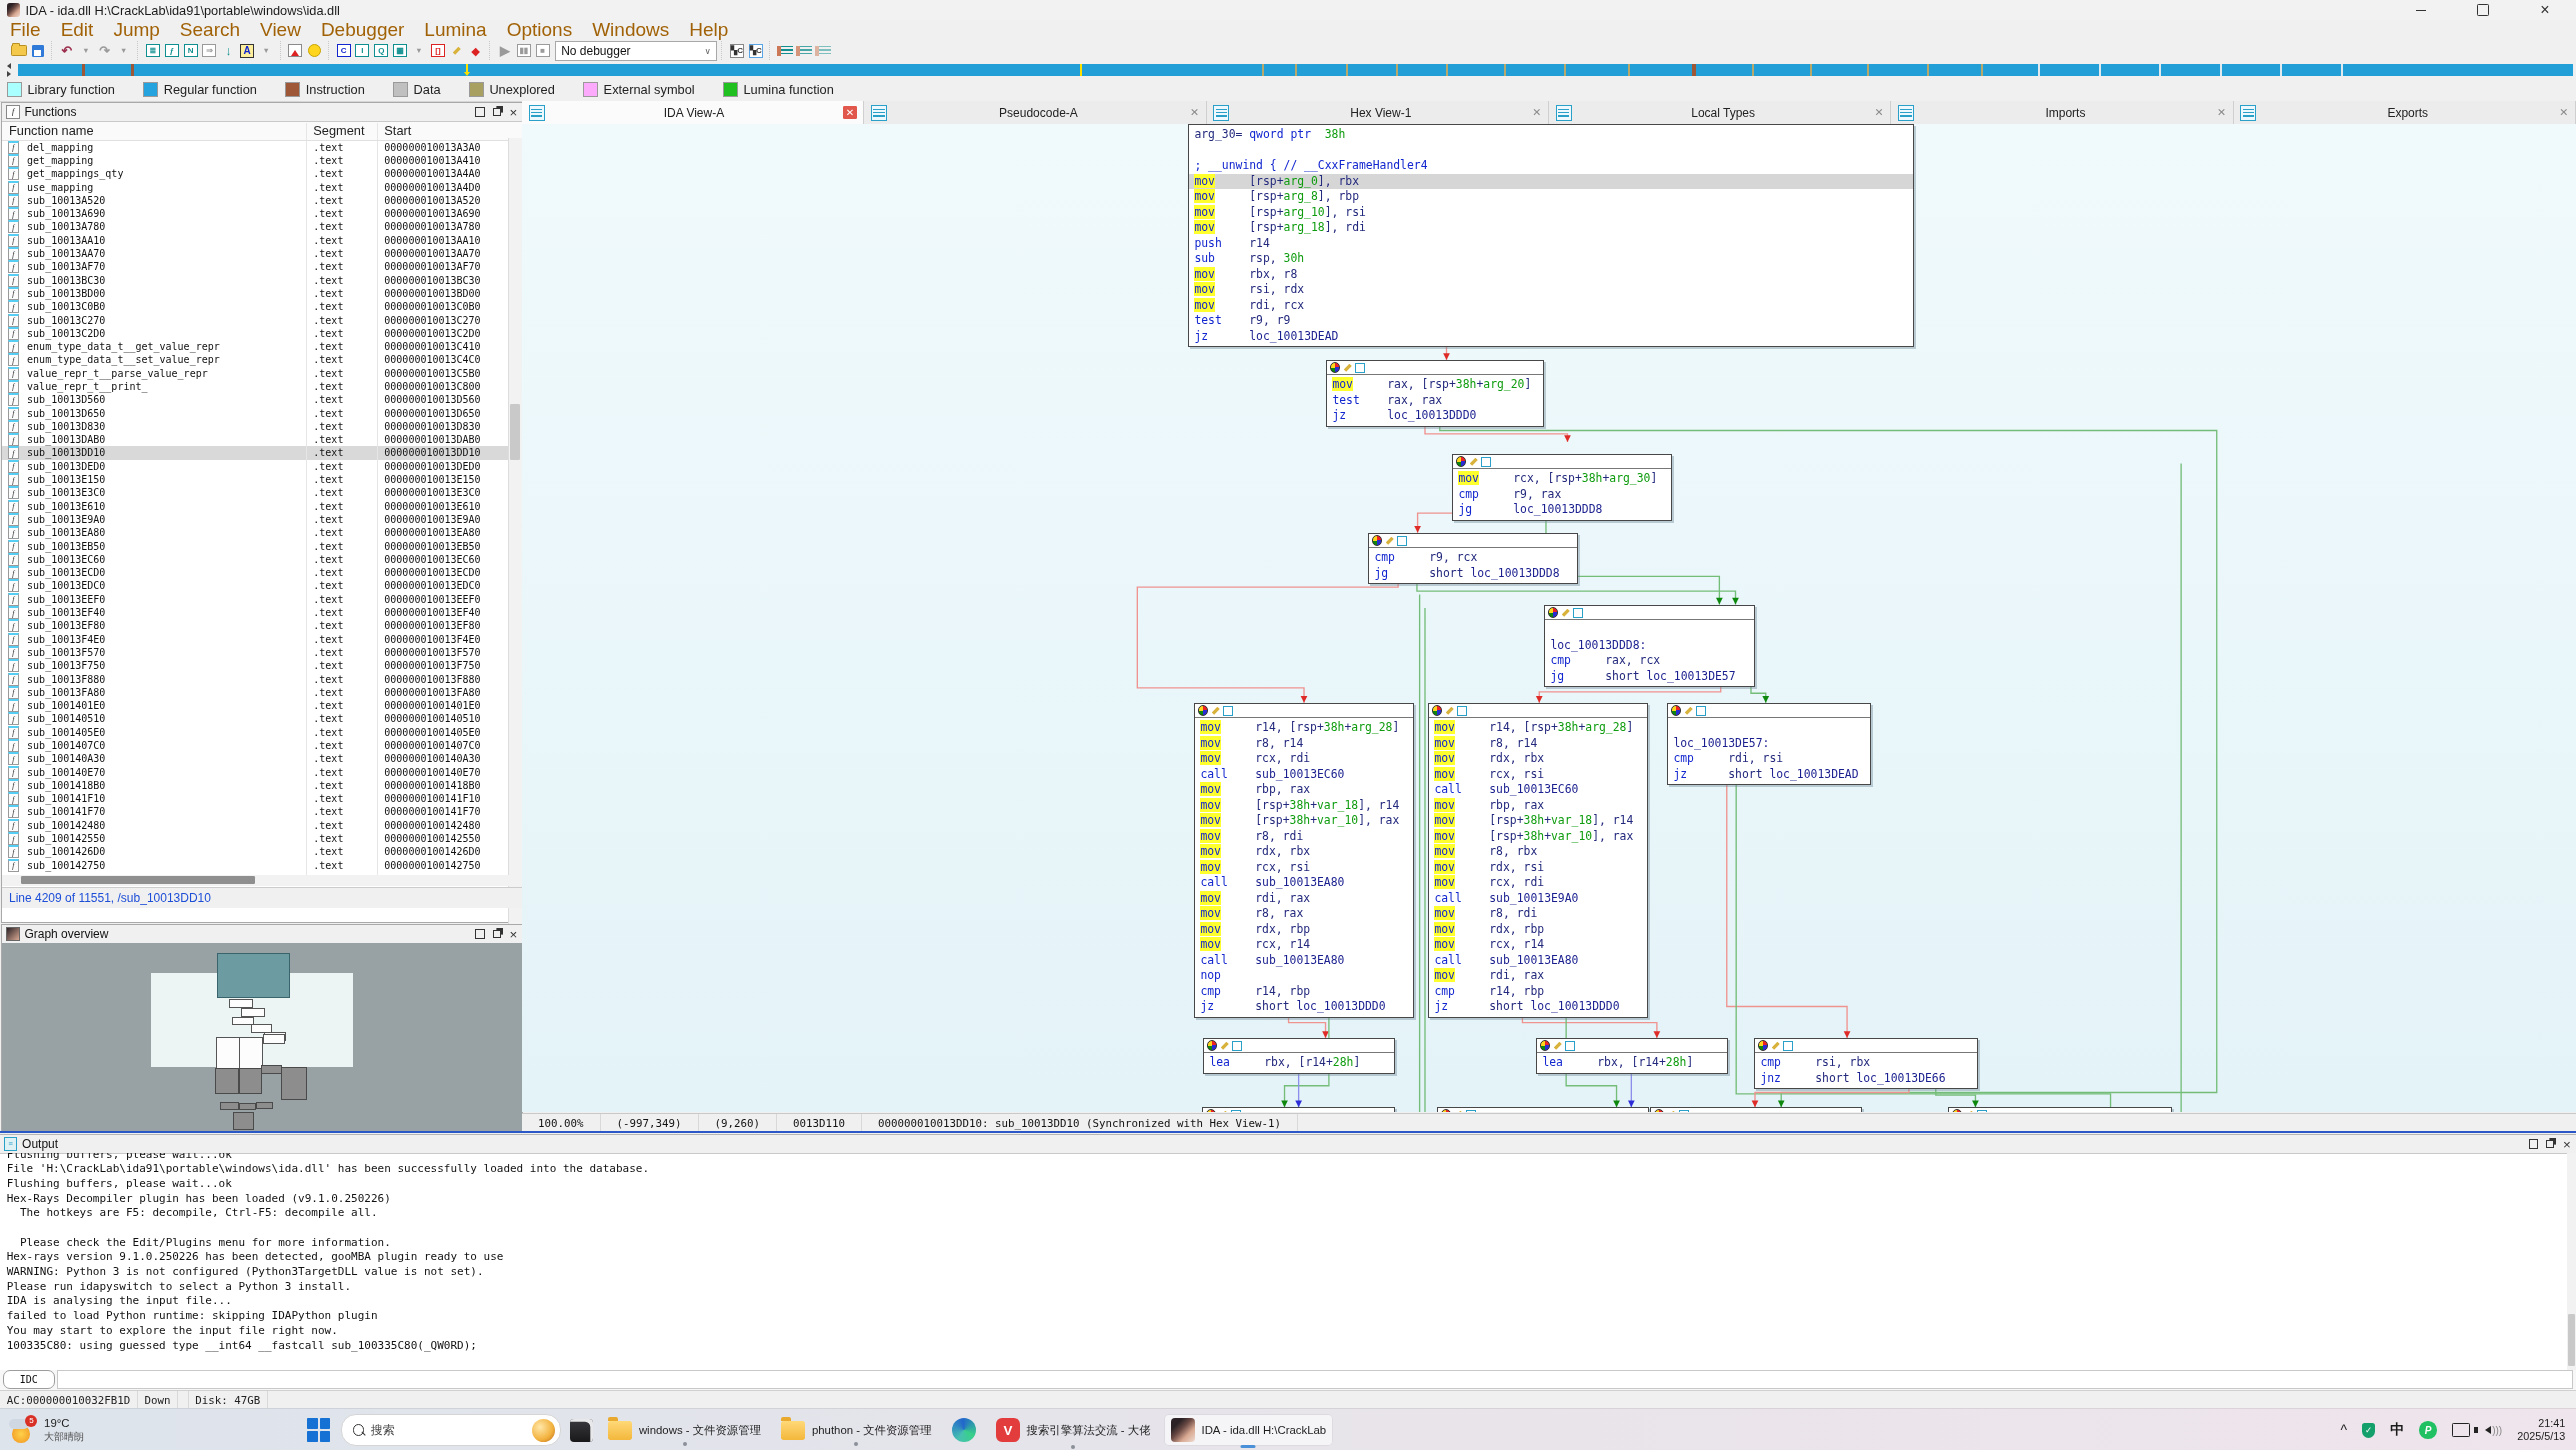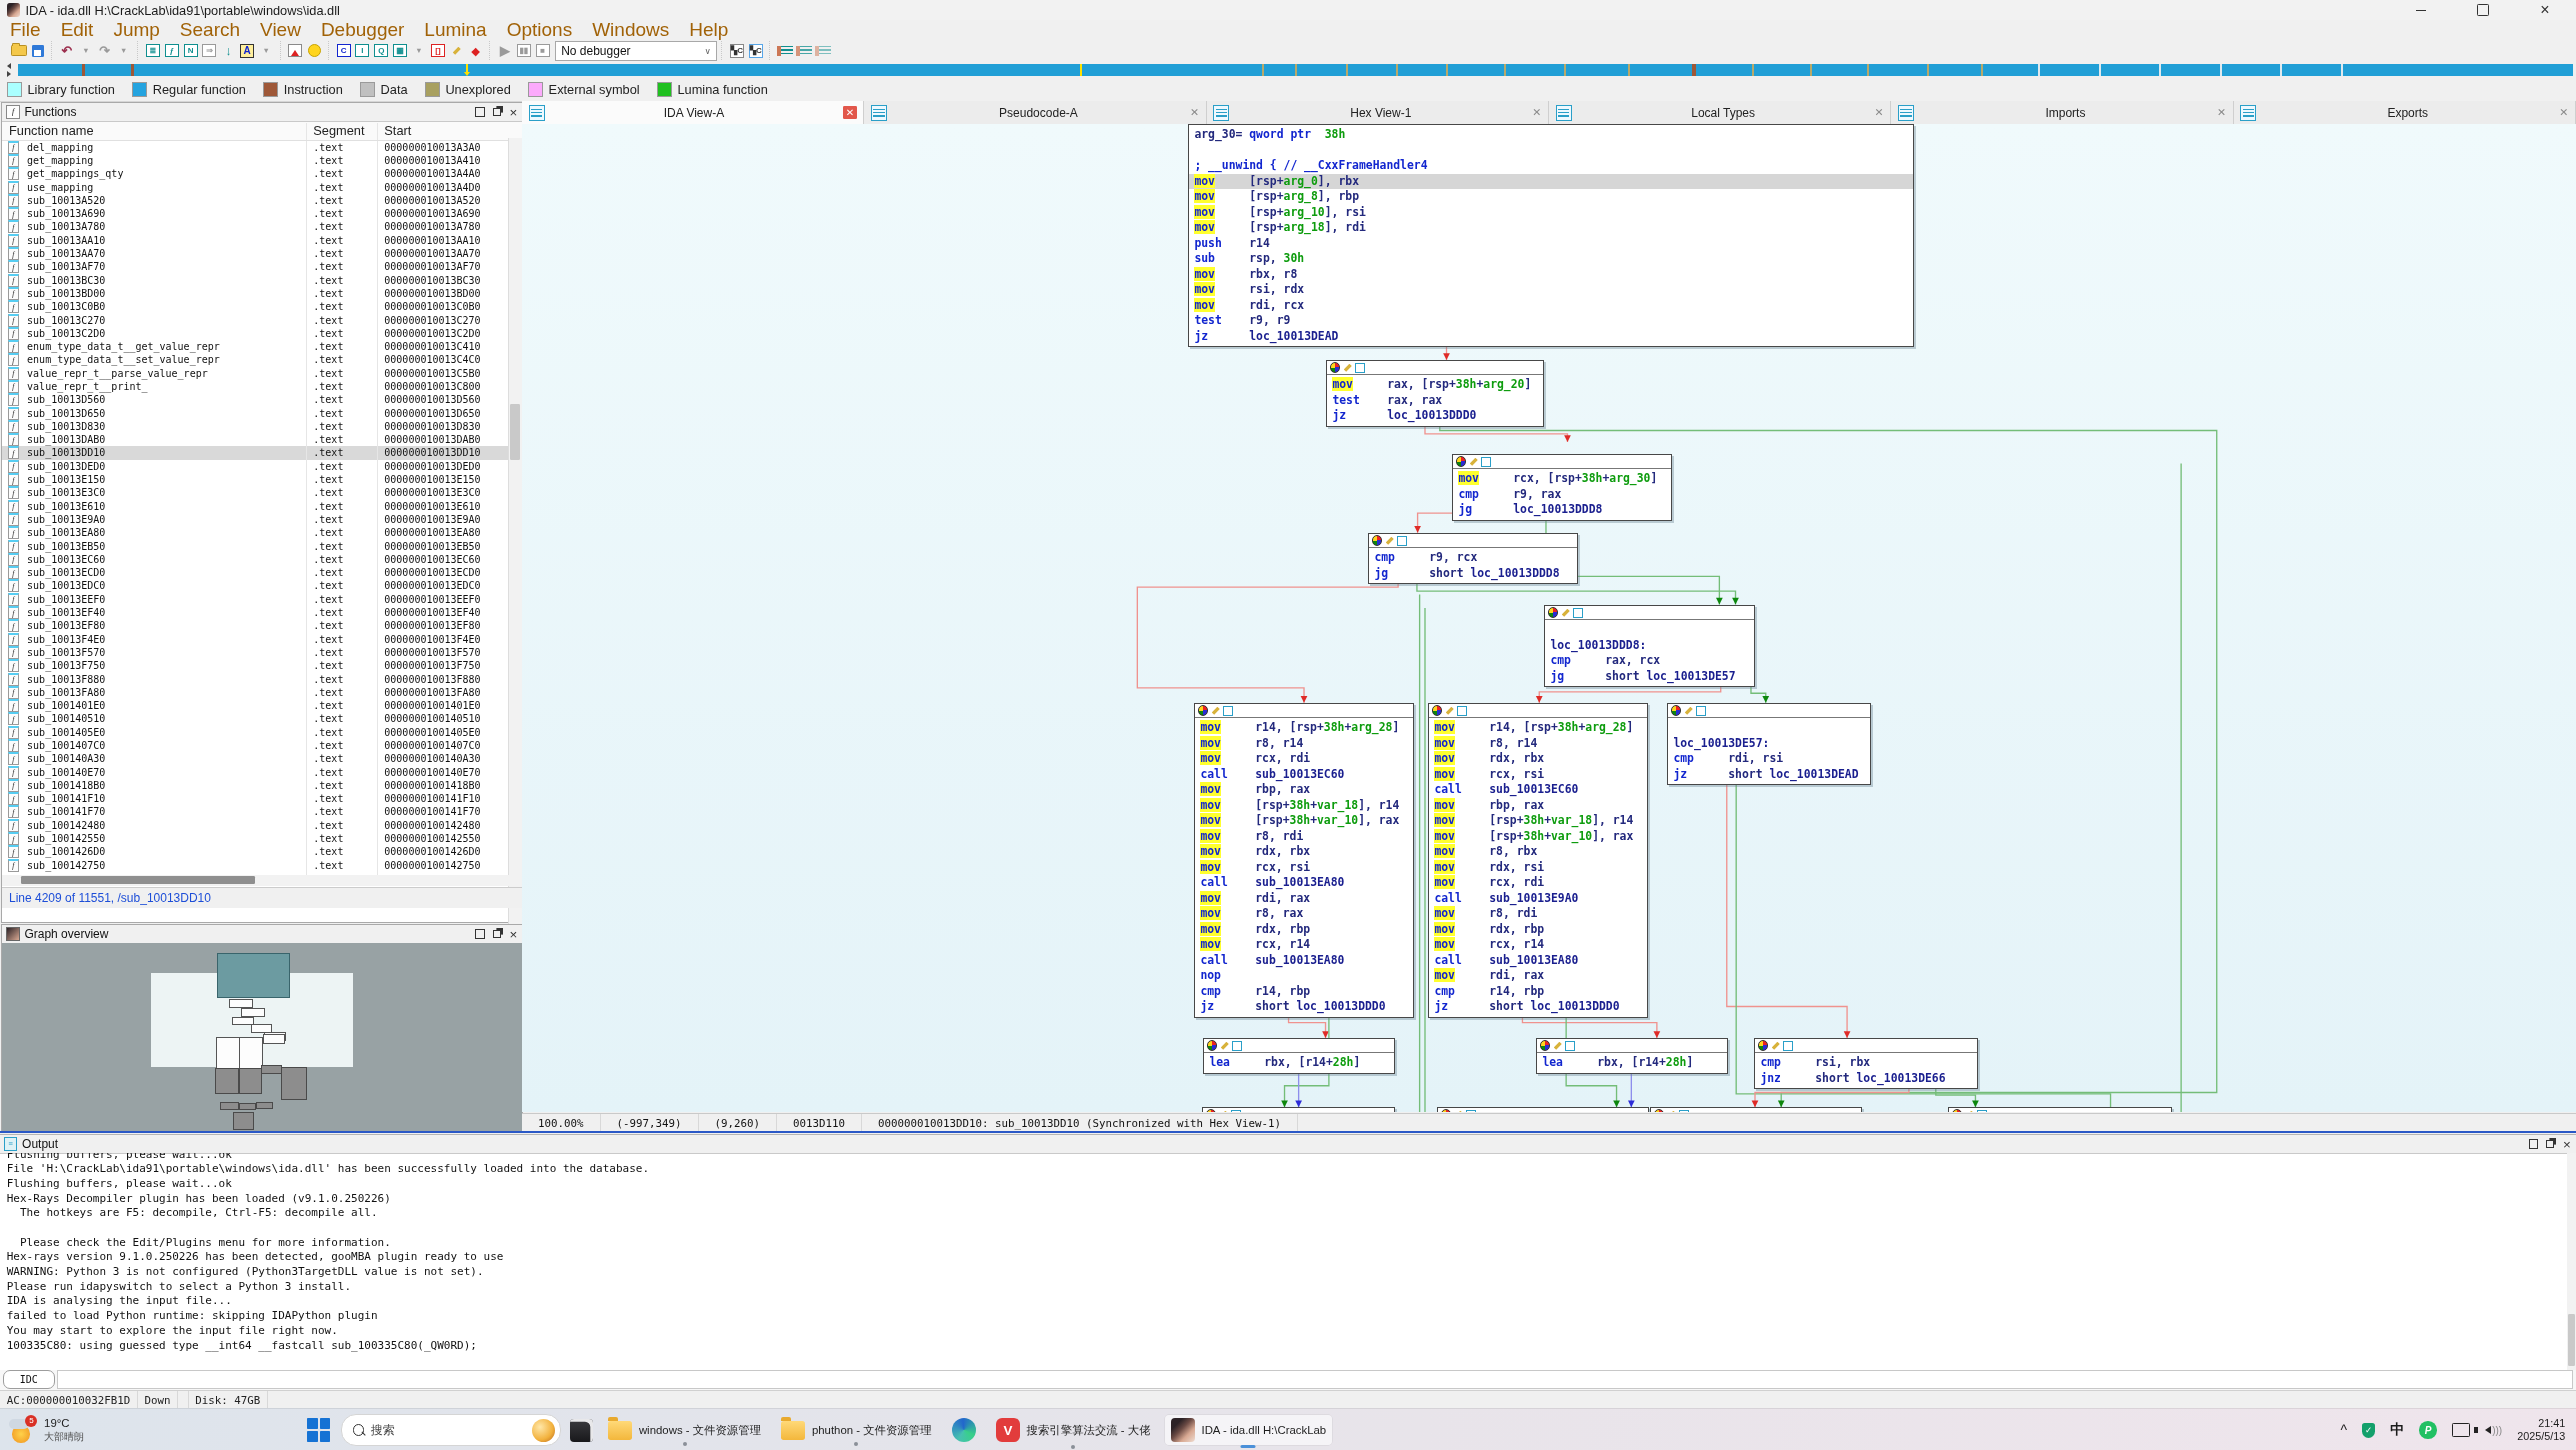--- a/index.html
+++ b/index.html
@@ -41,21 +41,21 @@
   .listico{width:12px;height:10px;border-left:4px solid #c75; background:repeating-linear-gradient(180deg,#0f8f8f 0 1.3px,transparent 1.3px 3.4px)}
   
   .navwrap{position:absolute;left:0;top:62px;right:0;height:16px;background:#f0f0f0;display:flex;align-items:center}
   .navarrows{width:17.5px;display:flex;flex-direction:column;align-items:center;gap:1.3px}
   .na{width:0;height:0;border-top:3.4px solid transparent;border-bottom:3.4px solid transparent;border-right:4.7px solid #444}
   .na.down{transform:rotate(180deg)}
   .navband{position:relative;height:12px;flex:1;margin-right:2.7px;background:#219fd6;overflow:hidden}
   .tick{position:absolute;top:0;bottom:0}
   .navmark{position:absolute;width:2px;background:#ffe100}
   
-  .legend{position:absolute;left:0;top:78px;right:0;height:23px;display:flex;align-items:center;gap:17px;padding-left:6.7px;border-bottom:0.7px solid #d6d6d6;background:#f0f0f0}
+  .legend{position:absolute;left:0;top:78px;right:0;height:23px;display:flex;align-items:center;gap:28px;padding-left:6.7px;border-bottom:0.7px solid #d6d6d6;background:#f0f0f0}
   .litem{display:flex;align-items:center;gap:5.4px;font-size:12.8px;color:#222}
   .lsw{width:13.4px;height:13.4px;border:0.7px solid #9a9a9a}
   
   .panel{position:absolute;background:#fff;border:0.7px solid #a9a9a9}
   .ptitle{height:18px;background:#f0f0f0;border-bottom:0.7px solid #c9c9c9;display:flex;align-items:center;padding:0 4px;font-size:12px;color:#111}
   .pticon{width:11.4px;height:11.4px;margin-right:4.7px;border:0.7px solid #888;background:#fdfdfd;display:flex;align-items:center;justify-content:center;font-size:8px;font-style:italic;font-family:"Liberation Serif",serif}
   .pbtns{margin-left:auto;display:flex;gap:6.7px;align-items:center}
   .pb{width:10px;height:10px;position:relative;display:flex;align-items:center;justify-content:center;color:#333}
   .pb-max{border:1.3px solid #333;width:7.4px;height:7.4px}
   .pb-float{border:1.3px solid #333;width:6px;height:6px;box-shadow:2.7px -2.7px 0 -0.7px #333}
@@ -88,21 +88,21 @@
   .tab{width:342px;display:flex;align-items:center;padding:0 6.7px;border-right:0.7px solid #cfcfcf;background:#ececec;font-size:12px;color:#222}
   .tab .lbl{flex:1;text-align:center}
   .tab.active{background:#fbfbfb}
   .tabicon{width:11.4px;height:11.4px;border:0.7px solid #2a9fc8;background:#eef9ff;display:flex;flex-direction:column;justify-content:space-evenly;padding:1.3px 1.3px}
   .tabicon i{display:block;height:1.3px;background:#2a9fc8}
   .tclose{color:#8a8a8a;font-size:10.8px}
   .tclose.act{width:13.4px;height:13.4px;background:#e2574b;color:#fff;display:flex;align-items:center;justify-content:center;font-size:10px;border-radius:1.3px}
   
   #gcanvas{position:absolute;left:522px;top:124px;width:2054px;height:988px;overflow:hidden;background:linear-gradient(180deg,#f0fafc,#e4f3f8)}
   #edges{position:absolute;left:0;top:0}
-  .gblock{position:absolute;background:#fff;border:1.3px solid #474747;box-shadow:2px 2px 0 rgba(110,135,150,.4);font-family:"DejaVu Sans Mono",monospace;font-size:11.4px;font-weight:700}
+  .gblock{position:absolute;background:#fff;border:1.3px solid #474747;box-shadow:2px 2px 0 rgba(110,135,150,.4);font-family:"DejaVu Sans Mono",monospace;font-size:11.4px;font-weight:400}
   .gtitle{height:13.4px;border-bottom:0.7px solid #777;display:flex;align-items:center;gap:3.4px;padding-left:2.7px;background:#fff}
   .bi-wheel{width:8.7px;height:8.7px;border-radius:50%;border:0.7px solid #333;background:conic-gradient(#e22 0 90deg,#2b2bd5 90deg 180deg,#0d870d 180deg 270deg,#ffd51e 270deg)}
   .bi-edit{width:8px;height:8px;background:#d8b23a;clip-path:polygon(0 72%,70% 0,100% 28%,30% 100%)}
   .bi-frame{width:8px;height:8px;border:1.3px solid #2a9fc8;background:#fff}
   .code{padding:2px 0 2px 5.4px}
   .cl{height:15.5px;line-height:15.5px;white-space:pre}
   .cl.sel{background:#d6d6d6;margin-left:-5.4px;padding-left:5.4px}
   .tk-m{color:#1226cf}
   .tk-hm{color:#1226cf;background:#ffff2e}
   .tk-o{color:#23297d}

